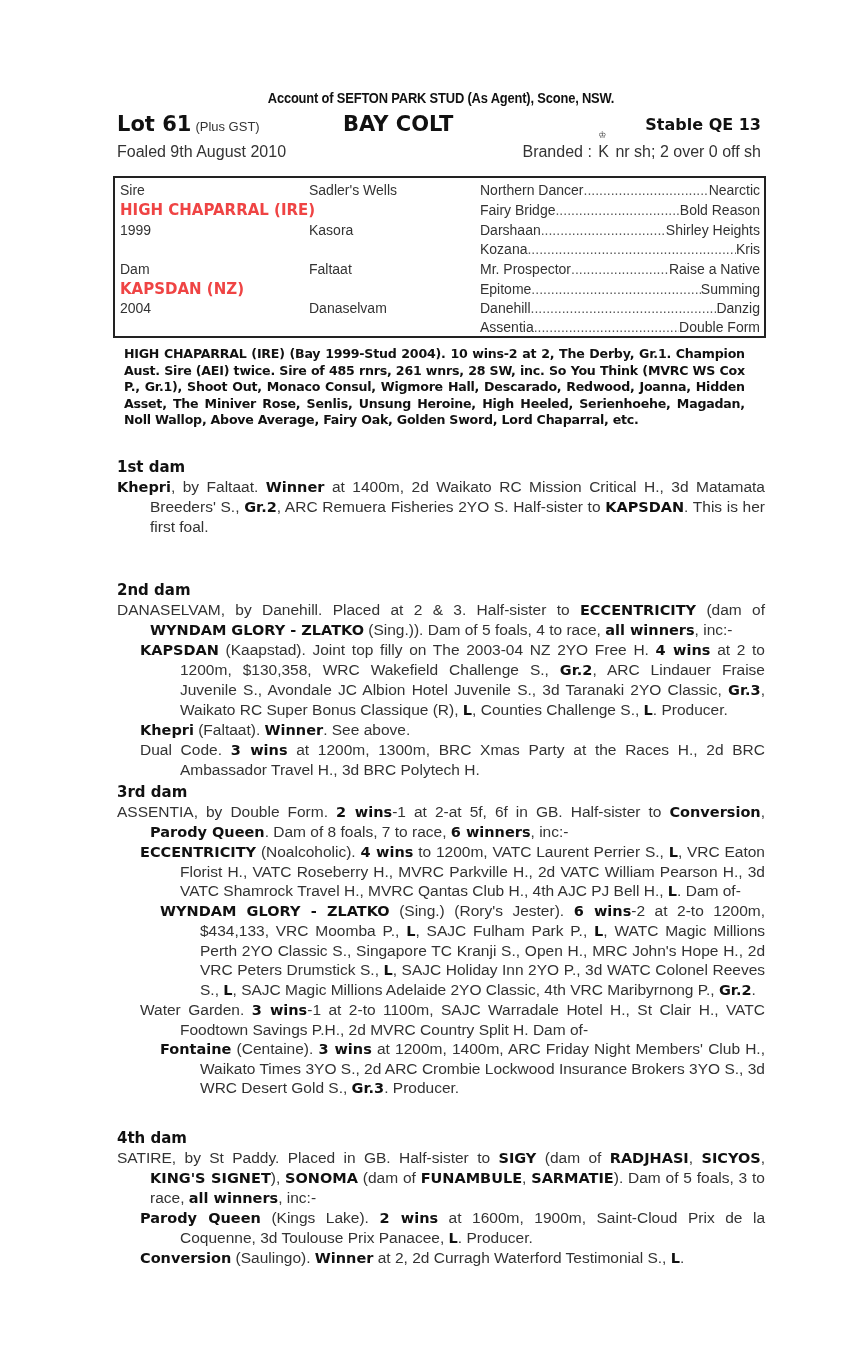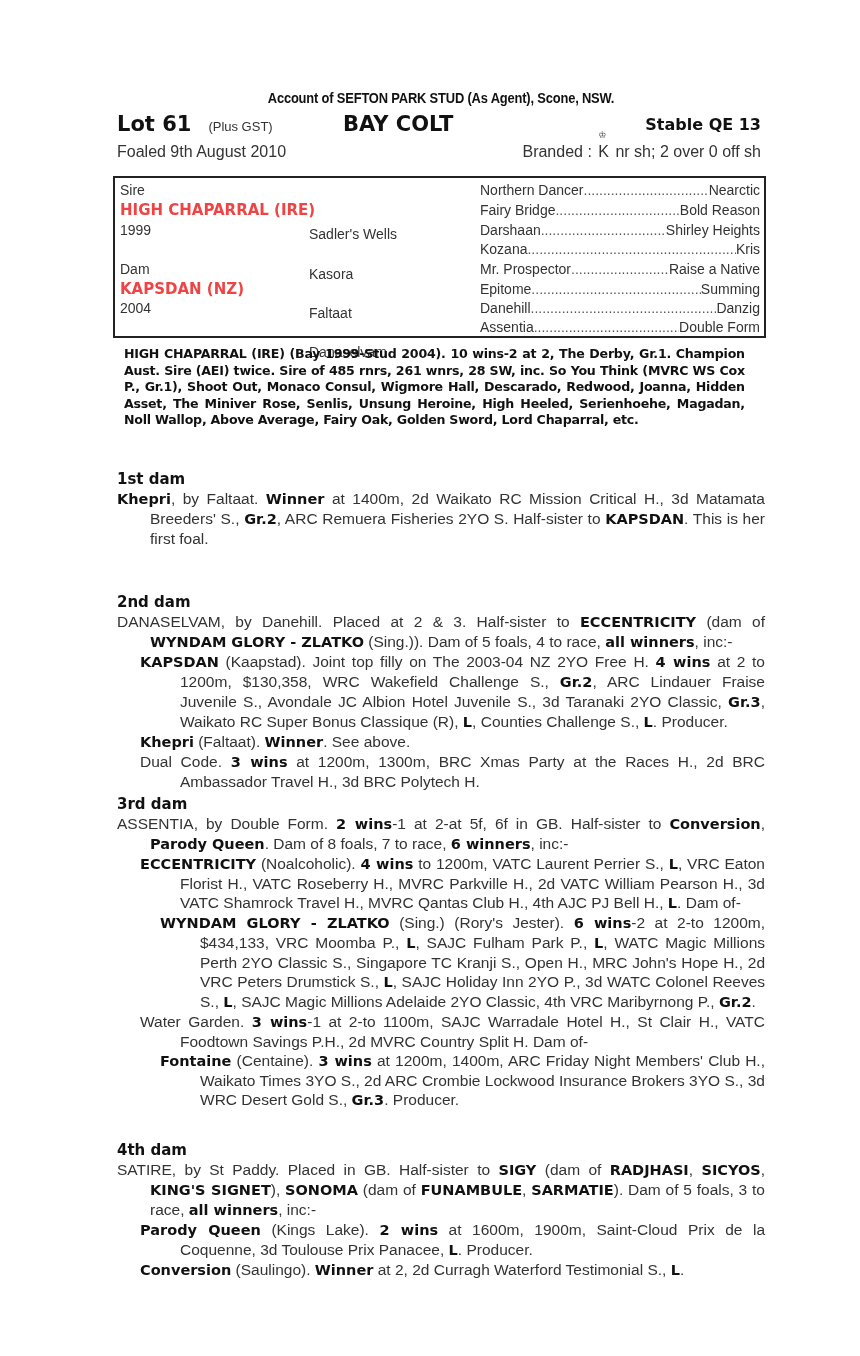--- a/index.html
+++ b/index.html
@@ -1,41 +1,41 @@
 <!DOCTYPE html>
 <html><head>
 <meta charset="utf-8">
 <style>
   html, body { margin: 0; padding: 0; background: #ffffff; }
   body { width: 860px; height: 1356px; position: relative; overflow: hidden; color: #111; font-family: "Liberation Sans", sans-serif; }
   .page { position: absolute; left: 117px; top: 88px; width: 648px; }
   .account { text-align: center; font-family: "Liberation Sans", sans-serif; font-weight: bold; font-size: 15px; letter-spacing: -0.2px; transform: scaleX(0.86); transform-origin: center; line-height: 20px; margin-left: 0; }
   .lotline { position: relative; height: 28px; margin-top: 2px; }
   .lot { position: absolute; left: 0; top: 0; font-family: "DejaVu Sans", sans-serif; font-weight: bold; font-size: 21px; line-height: 28px; }
-  .lot .gst { font-family: "Liberation Sans", sans-serif; font-weight: normal; font-size: 13px; color: #333; margin-left: 17px; }
+  .lot .gst { font-family: "Liberation Sans", sans-serif; font-weight: normal; font-size: 13px; color: #333; margin-left: 4px; }
   .colt { position: absolute; left: 226px; top: 0; font-family: "DejaVu Sans", sans-serif; font-weight: bold; font-size: 21px; line-height: 28px; text-align: right; }
   .stable { position: absolute; right: 4px; top: 1px; font-family: "DejaVu Sans", sans-serif; font-weight: bold; font-size: 16px; line-height: 28px; }
   .foalline { position: relative; height: 24px; font-size: 16px; color: #333; line-height: 24px; margin-top: 2px; }
   .foaled { position: absolute; left: 0; top: 0; }
   .branded { position: absolute; right: 4px; top: 0; }
   .brand-k { position: relative; display: inline-block; font-size: 16px; margin: 0 2px; }
   .brand-crown { position: absolute; left: 0px; top: -9px; font-size: 9px; line-height: 9px; }
 
   .pedigree { position: absolute; left: 113px; top: 176px; width: 649px; height: 158px; border: 2px solid #222; box-sizing: content-box; }
   .ped-row { position: absolute; left: 0; height: 20px; line-height: 20px; font-size: 14px; color: #333; }
   .ped-col1 { position: absolute; left: 5px; white-space: nowrap; }
   .ped-col1.big { font-family: "DejaVu Sans", sans-serif; font-weight: bold; font-size: 15px; color: #ef4444; }
-  .ped-col2 { position: absolute; left: 194px; white-space: nowrap; margin-top: 44px; }
+  .ped-col2 { position: absolute; left: 194px; white-space: nowrap; }
   .ped-col3 { position: absolute; left: 365px; width: 280px; display: flex; white-space: nowrap; overflow: hidden; }
   .ped-col3 .dots { flex: 1; overflow: hidden; color: #555; letter-spacing: 0px; }
   .ped-col3 .dots::after { content: "................................................................................................"; }
 
   .sire-summary { position: absolute; left: 124px; top: 346px; width: 640px; font-family: "DejaVu Sans", sans-serif; font-weight: bold; font-size: 13px; line-height: 16.5px; text-align: justify; letter-spacing: -0.25px; transform: scaleX(0.97); transform-origin: left; }
 
-  .section { position: absolute; left: 117px; width: 648px; margin-top: 12px; }
+  .section { position: absolute; left: 117px; width: 648px; }
   .sec-title { font-family: "DejaVu Sans", sans-serif; font-weight: bold; font-size: 15px; line-height: 19px; }
   .entry { font-size: 15.5px; line-height: 19px; color: #333; text-align: justify; }
   .entry b { font-family: "DejaVu Sans", sans-serif; font-weight: bold; color: #111; font-size: 14.5px; }
   .lvl0 { padding-left: 33px; text-indent: -33px; }
   .lvl1 { padding-left: 63px; text-indent: -40px; }
   .lvl2 { padding-left: 83px; text-indent: -40px; }
 </style>
 </head>
 <body>
 

